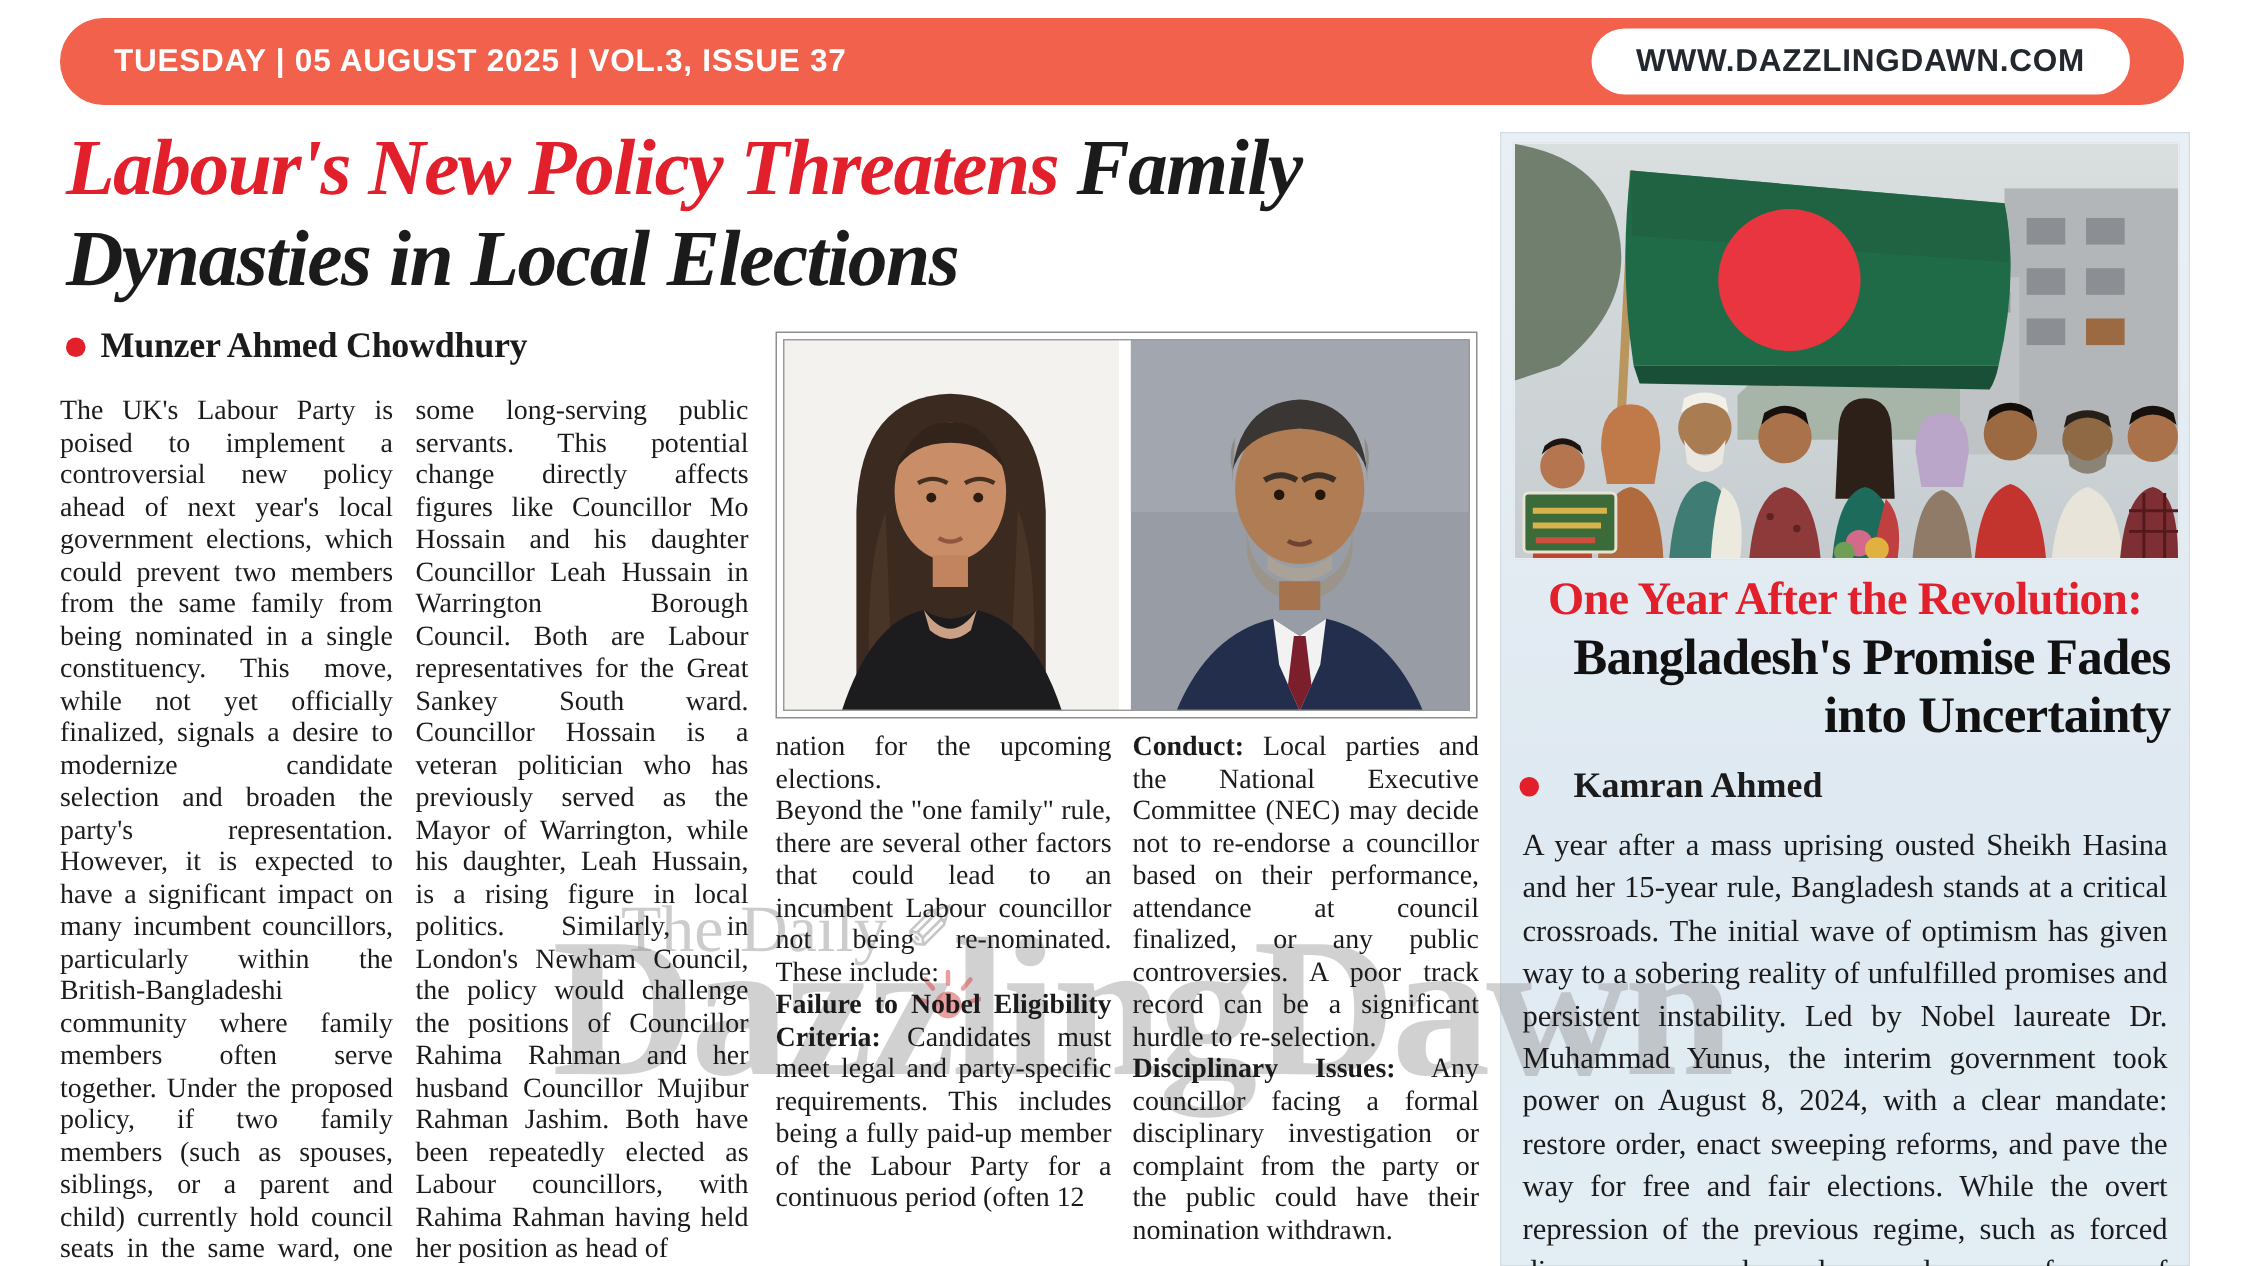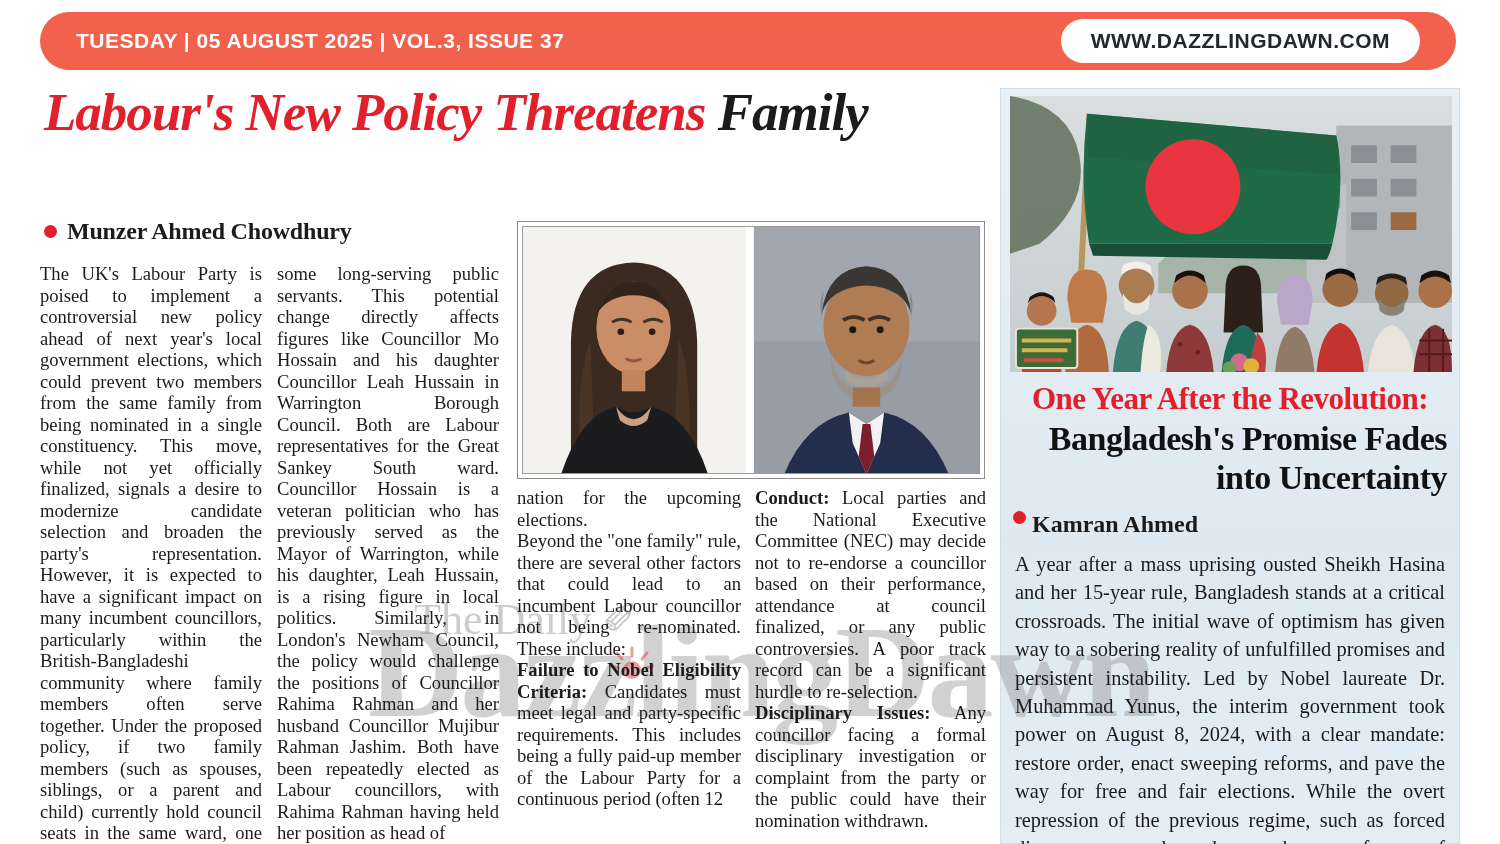--- a/index.html
+++ b/index.html
@@ -41,21 +41,21 @@
   .panel{position:absolute;left:1000px;top:88px;width:460px;height:756px;
          background:linear-gradient(180deg,#e9f0f5 0%,#dfe9f1 60%,#e3edf4 100%);
          border:1px solid #d3dde4;box-sizing:border-box;}
   .panel-inner{position:relative;z-index:2;padding:6px 8px 0 8px;}
   .photo2{width:444px;height:278px;background:#cfd6da;border:1px solid #e7edf1;box-sizing:border-box;}
   .photo2 svg{display:block;width:100%;height:100%;}
   .kicker{margin:8px 4px 0 4px;font-weight:bold;font-size:31px;line-height:36px;
           letter-spacing:-0.5px;color:#E2202C;text-align:center;white-space:nowrap;}
   .r-headline{margin:2px 4px 0 4px;font-weight:bold;font-size:34px;line-height:39px;
               letter-spacing:-0.5px;text-align:right;color:#111;}
-  .r-byline{margin:14px 4px 0 4px;display:flex;gap:6px;}
+  .r-byline{margin:14px 4px 0 4px;display:flex;align-items:center;gap:23px;}
   .r-byline .dot{width:13px;height:13px;border-radius:50%;background:#E2202C;}
   .r-byline .byname{font-weight:bold;font-size:24px;}
   .r-body{margin:12px 6px 0 6px;font-size:20.4px;line-height:28.4px;text-align:justify;}
 
   
   .watermark{position:absolute;left:368px;top:588px;width:860px;height:230px;z-index:1;pointer-events:none;}
   .wm-daily{position:absolute;left:46px;top:6px;font-weight:normal;font-size:44px;color:#8f8f8f;opacity:.45;}
   .wm-nib{position:absolute;left:236px;top:2px;font-size:44px;color:#8f8f8f;opacity:.5;transform:rotate(-90deg);}
   .wm-main{position:absolute;left:0;top:18px;font-weight:bold;font-size:132px;line-height:132px;
            color:#8f8f8f;opacity:.40;letter-spacing:-3px;white-space:nowrap;}
@@ -86,20 +86,21 @@
           <line x1="32" y1="13" x2="37" y2="7"></line>
             <line x1="8" y1="22" x2="1" y2="20"></line>
           <line x1="36" y1="22" x2="43" y2="20"></line>
         </g>
       </svg>
     </span>
   </div>
 
   <h1 class="headline" style="margin:0;">
     <div class="hl-line"><span class="red">Labour's New Policy Threatens</span><span> Family</span></div>
+    <div class="hl-line">Dynasties in Local Elections</div>
   </h1>
 
   <div class="byline">
     <span class="dot"></span>
     <span class="byname">Munzer Ahmed Chowdhury</span>
   </div>
 
   <div class="col" id="col1">
       <p class="para"><span>The UK's Labour Party is poised to implement a controversial new policy ahead of next year's local government elections, which could prevent two members from the same family from being nominated in a single constituency. This move, while not yet officially finalized, signals a desire to modernize candidate selection and broaden the party's representation. However, it is expected to have a significant impact on many incumbent councillors, particularly within the British-Bangladeshi community where family members often serve together. Under the proposed policy, if two family members (such as spouses, siblings, or a parent and child) currently hold council seats in the same ward, one would be required to step aside.</span></p>
     </div>

